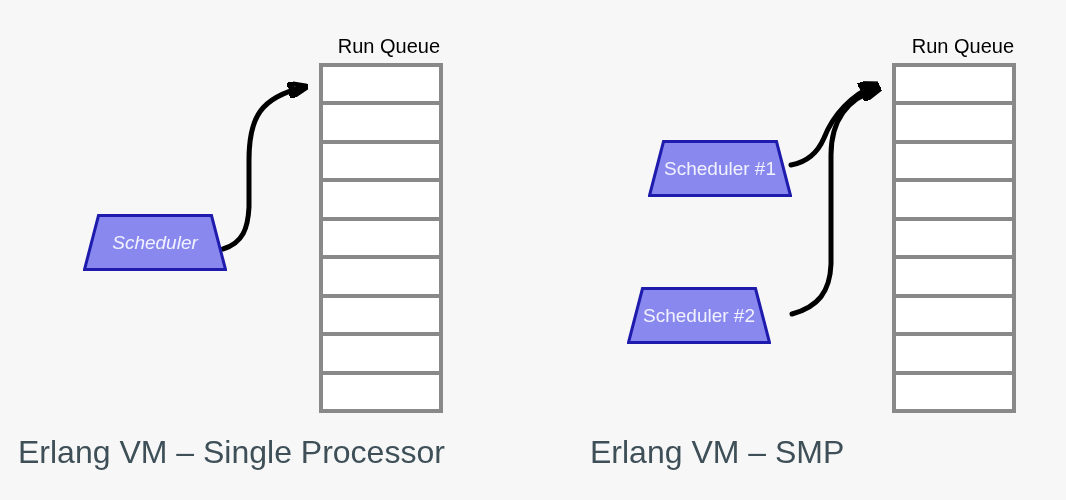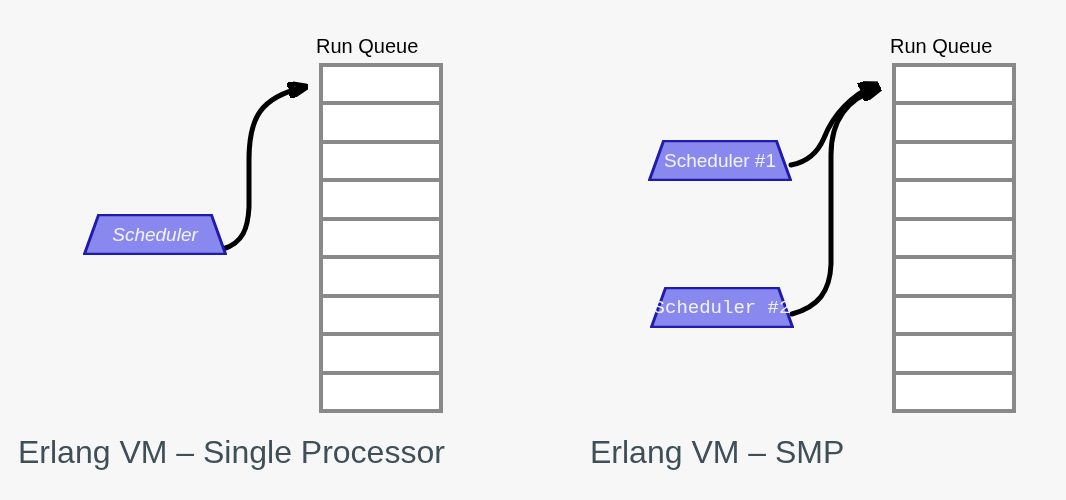--- a/index.html
+++ b/index.html
@@ -31,21 +31,21 @@
     stroke-linecap: round;
   }
   .arrowhead {
     fill: var(--arrow, #000);
     stroke: none;
   }
   .queue-label {
     position: absolute;
     z-index: 0;
     width: 124px;
-    text-align: left;
+    text-align: right;
     font-size: 20px;
     line-height: 26px;
     color: var(--queue-label, #000);
     white-space: nowrap;
   }
   .queue-label.left { left: 316px; top: 33px; }
   .queue-label.right { left: 890px; top: 33px; }
   .queue {
     position: absolute;
     z-index: 0;
@@ -61,21 +61,21 @@
   .queue.left { left: 319px; top: 63px; }
   .queue.right { left: 892px; top: 63px; }
   .cell {
     flex: 1;
     background: var(--queue-cell, #fff);
   }
   .sched {
     position: absolute;
     z-index: 2;
     width: 144px;
-    height: 41px;
+    height: 57px;
   }
   .sched svg {
     position: absolute;
     left: 0;
     top: 0;
     width: 100%;
     height: 100%;
     display: block;
   }
   .sched .trapezoid {
@@ -92,21 +92,21 @@
     bottom: 0;
     display: flex;
     align-items: center;
     justify-content: center;
     font-size: 19px;
     color: var(--scheduler-text, #f2f2ff);
     white-space: nowrap;
   }
   .sched.sched-single { left: 83px; top: 214px; font-style: italic; }
   .sched.sched-1 { left: 648px; top: 140px; }
-  .sched.sched-2 { left: 650px; top: 287px; font-family: Liberation Mono, monospace; }
+  .sched.sched-2 { left: 627px; top: 287px; }
   .caption {
     position: absolute;
     z-index: 0;
     width: 480px;
     top: 432px;
     font-size: 32px;
     line-height: 40px;
     color: var(--caption, #3e4f58);
     white-space: nowrap;
   }

